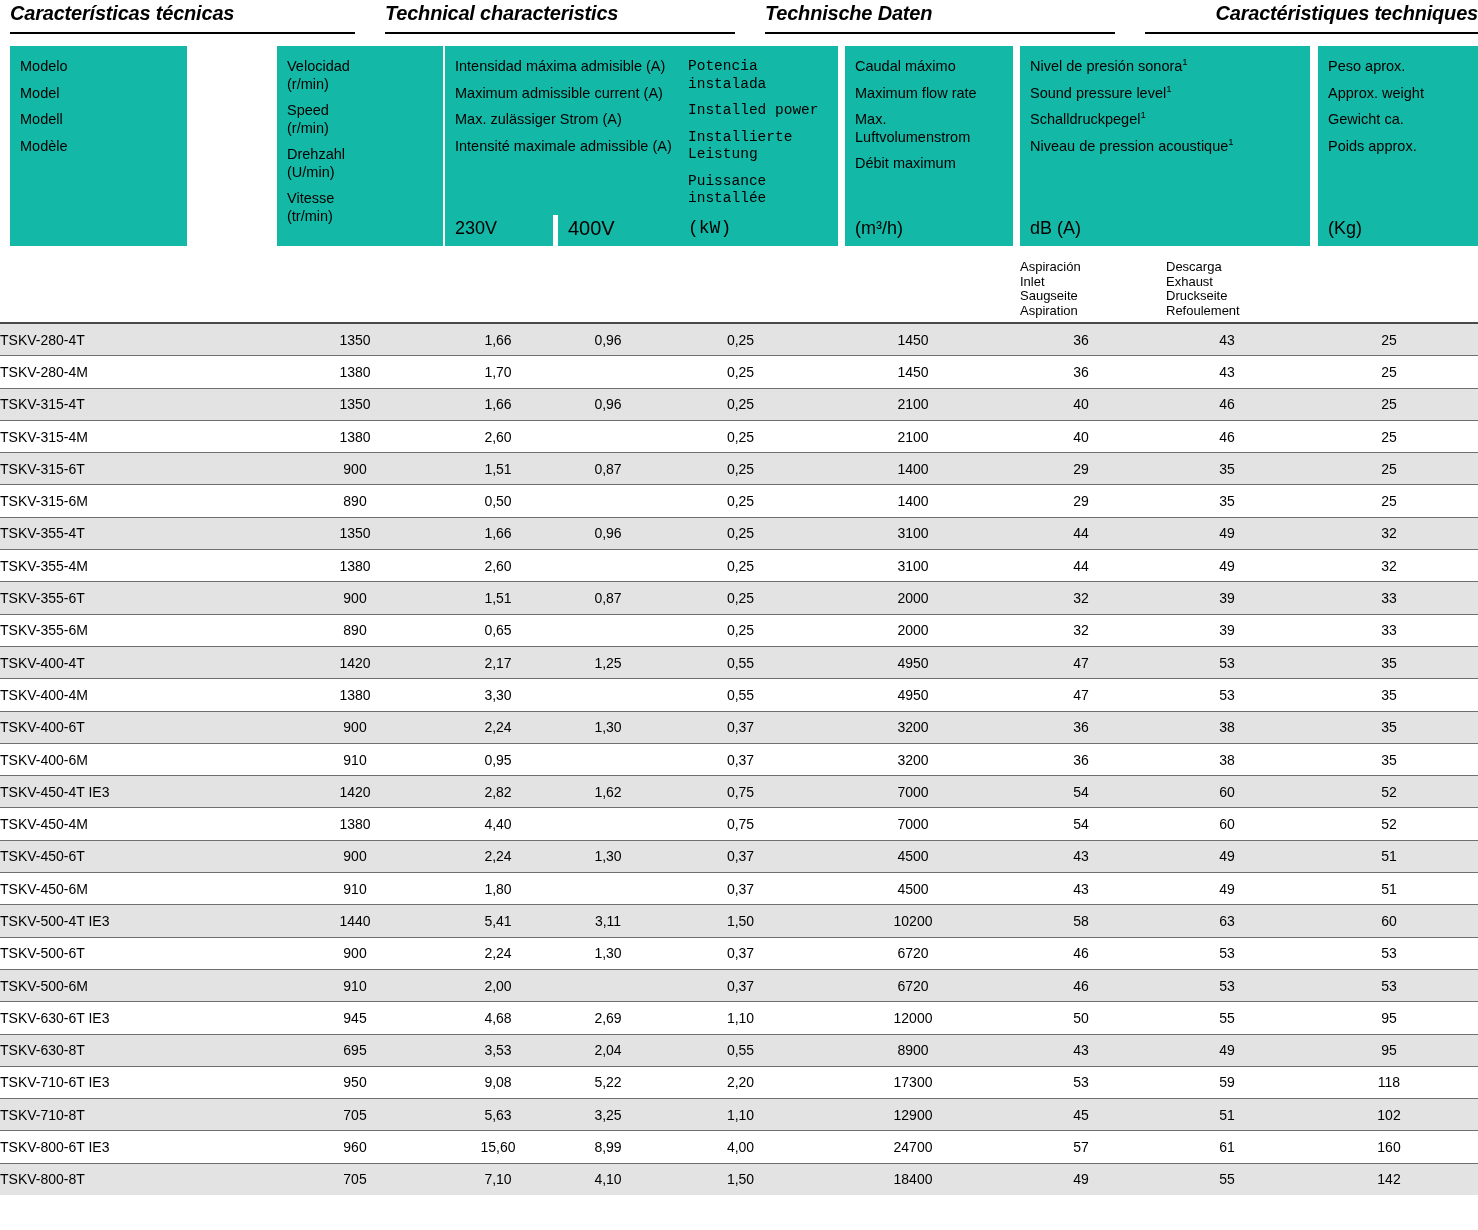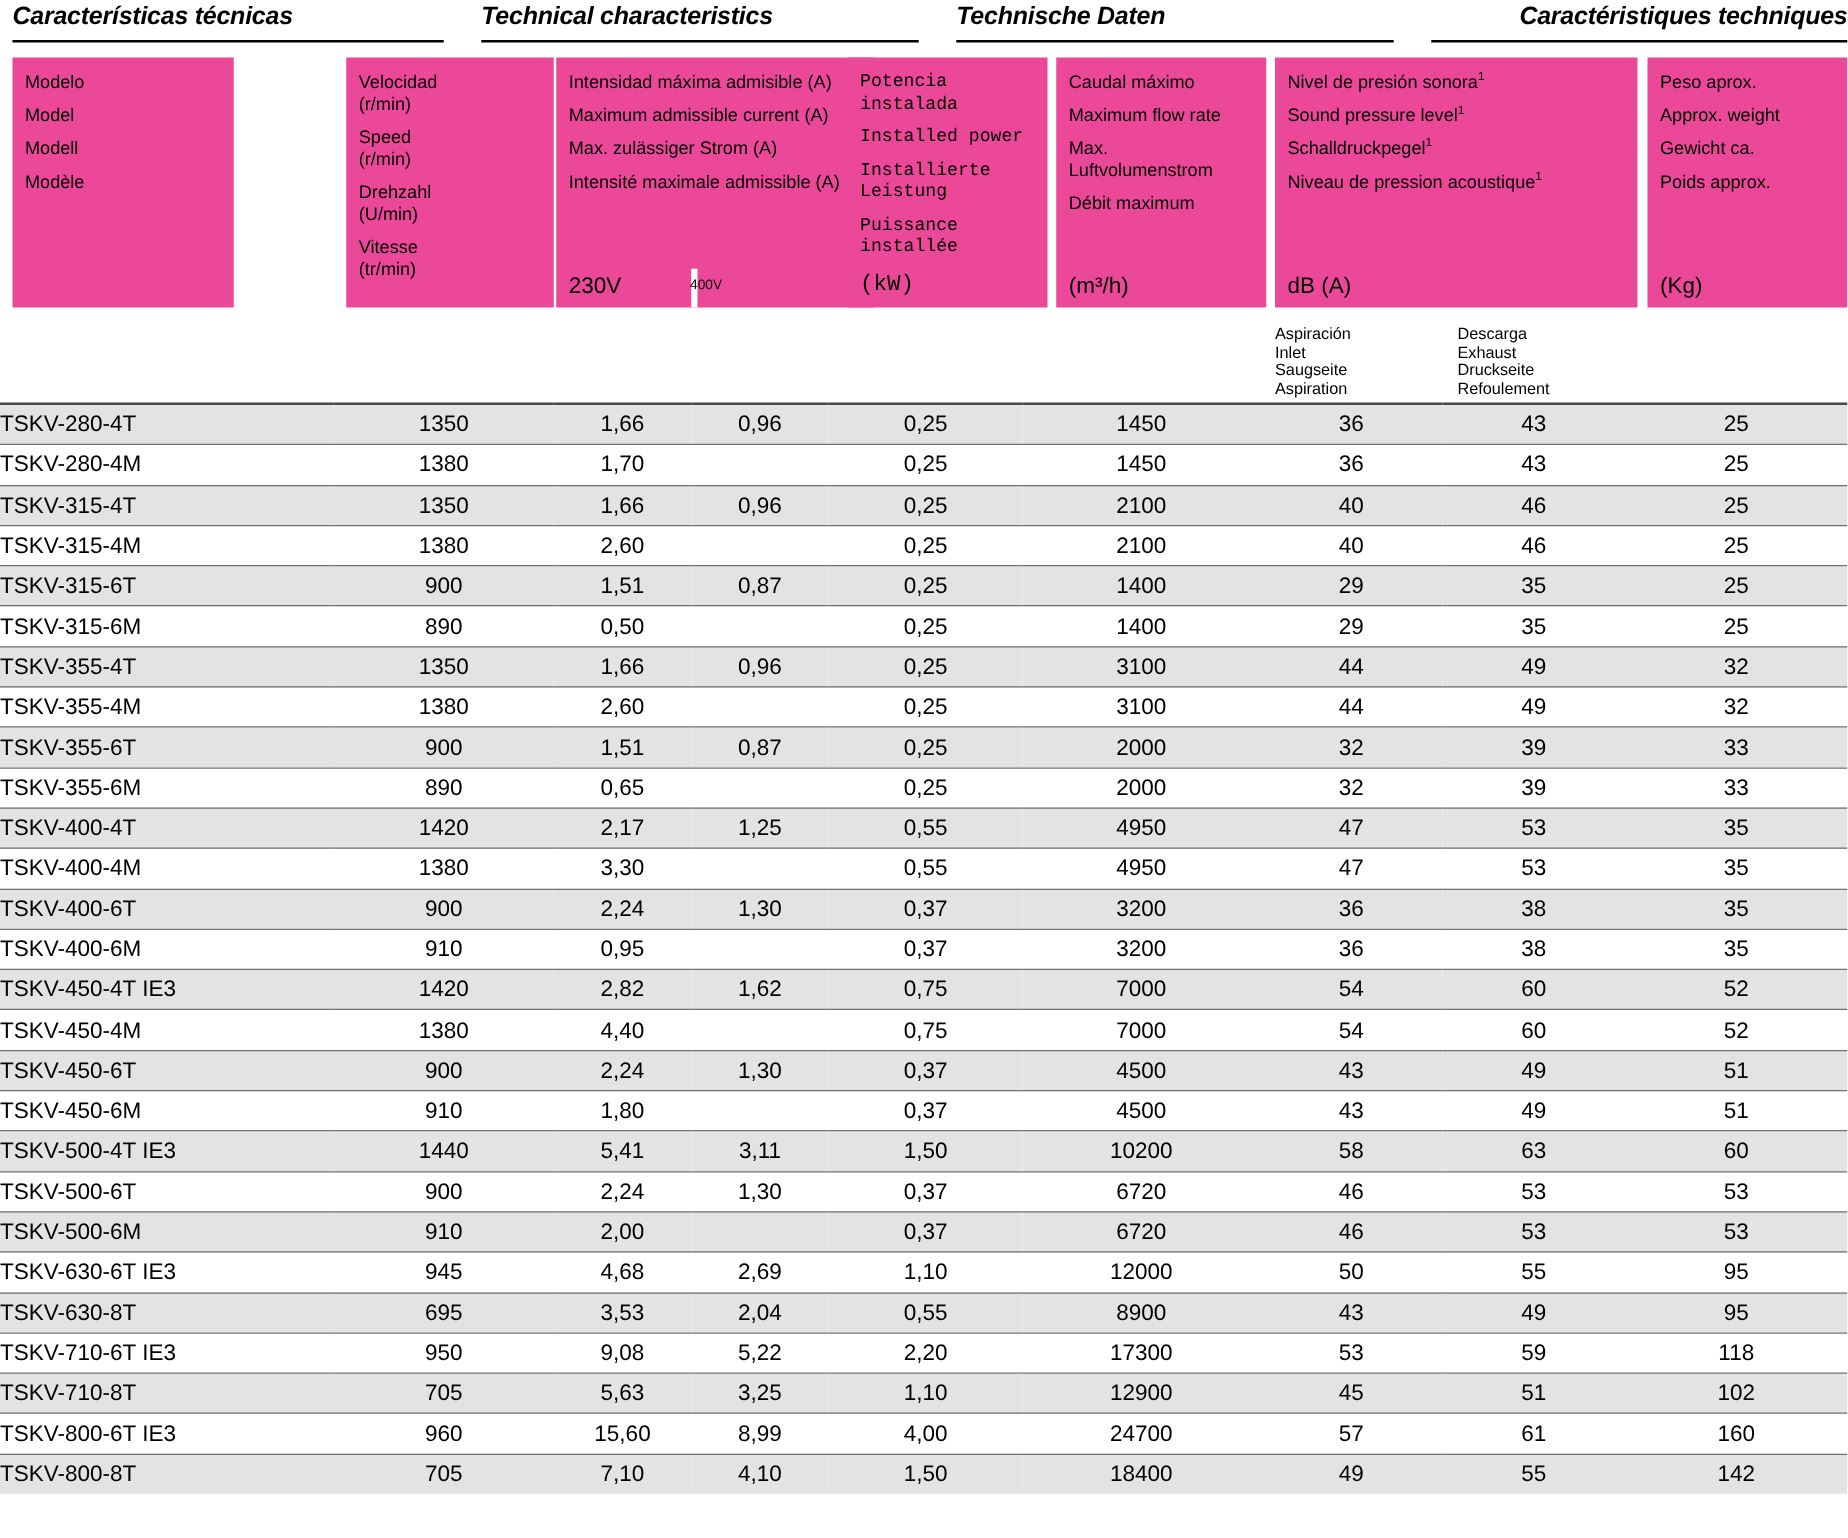--- a/index.html
+++ b/index.html
@@ -47,21 +47,21 @@
 
   
   .headzone {
     position: relative;
     width: 1478px;
     height: 208px;
   }
   .hblock {
     position: absolute;
     top: 0;
-    background: #ec4899;
+    background: #14b8a6;
     height: 200px;
     box-sizing: border-box;
     padding: 12px 10px 12px 10px;
     font-size: 14.5px;
     line-height: 17.5px;
   }
   .hblock .ln { margin-bottom: 9px; }
   .hblock sup { font-size: 9.5px; vertical-align: super; line-height: 0; }
   .unit {
     position: absolute;
@@ -75,21 +75,21 @@
   .hb-amp     { left: 445px;  width: 254px; }
   .hb-amp .unit.u230 { left: 10px; }
   .amp-split  {
     position: absolute;
     left: 108px;
     bottom: 0;
     width: 5px;
     height: 31px;
     background: #ffffff;
   }
-  .unit.u400 { position: absolute; left: 107px; bottom: 9px; font-size: 11px; }
+  .unit.u400 { position: absolute; left: 123px; bottom: 9px; font-size: 20px; }
   .hb-power   { left: 678px;  width: 160px; font-family: Liberation Mono, monospace; }
   .hb-flow    { left: 845px;  width: 168px; }
   .hb-sound   { left: 1020px; width: 290px; }
   .hb-weight  { left: 1318px; width: 160px; }
 
   
   .subhead {
     position: relative;
     width: 1478px;
     height: 68px;
@@ -103,21 +103,21 @@
     white-space: nowrap;
   }
   .sub-inlet   { left: 1020px; width: 146px; }
   .sub-exhaust { left: 1166px; width: 146px; }
 
   
   table.spec {
     width: 1478px;
     border-collapse: collapse;
     table-layout: fixed;
-    font-size: 18px;
+    font-size: 14px;
   }
   table.spec td {
     padding: 0;
     height: 31.3px;
     border-top: 1.6px solid #6f6f6f;
     vertical-align: middle;
     white-space: nowrap;
   }
   table.spec tr.shaded td { background: #e3e3e3; }
   table.spec tr:first-child td { border-top: 2.2px solid #4a4a4a; }

